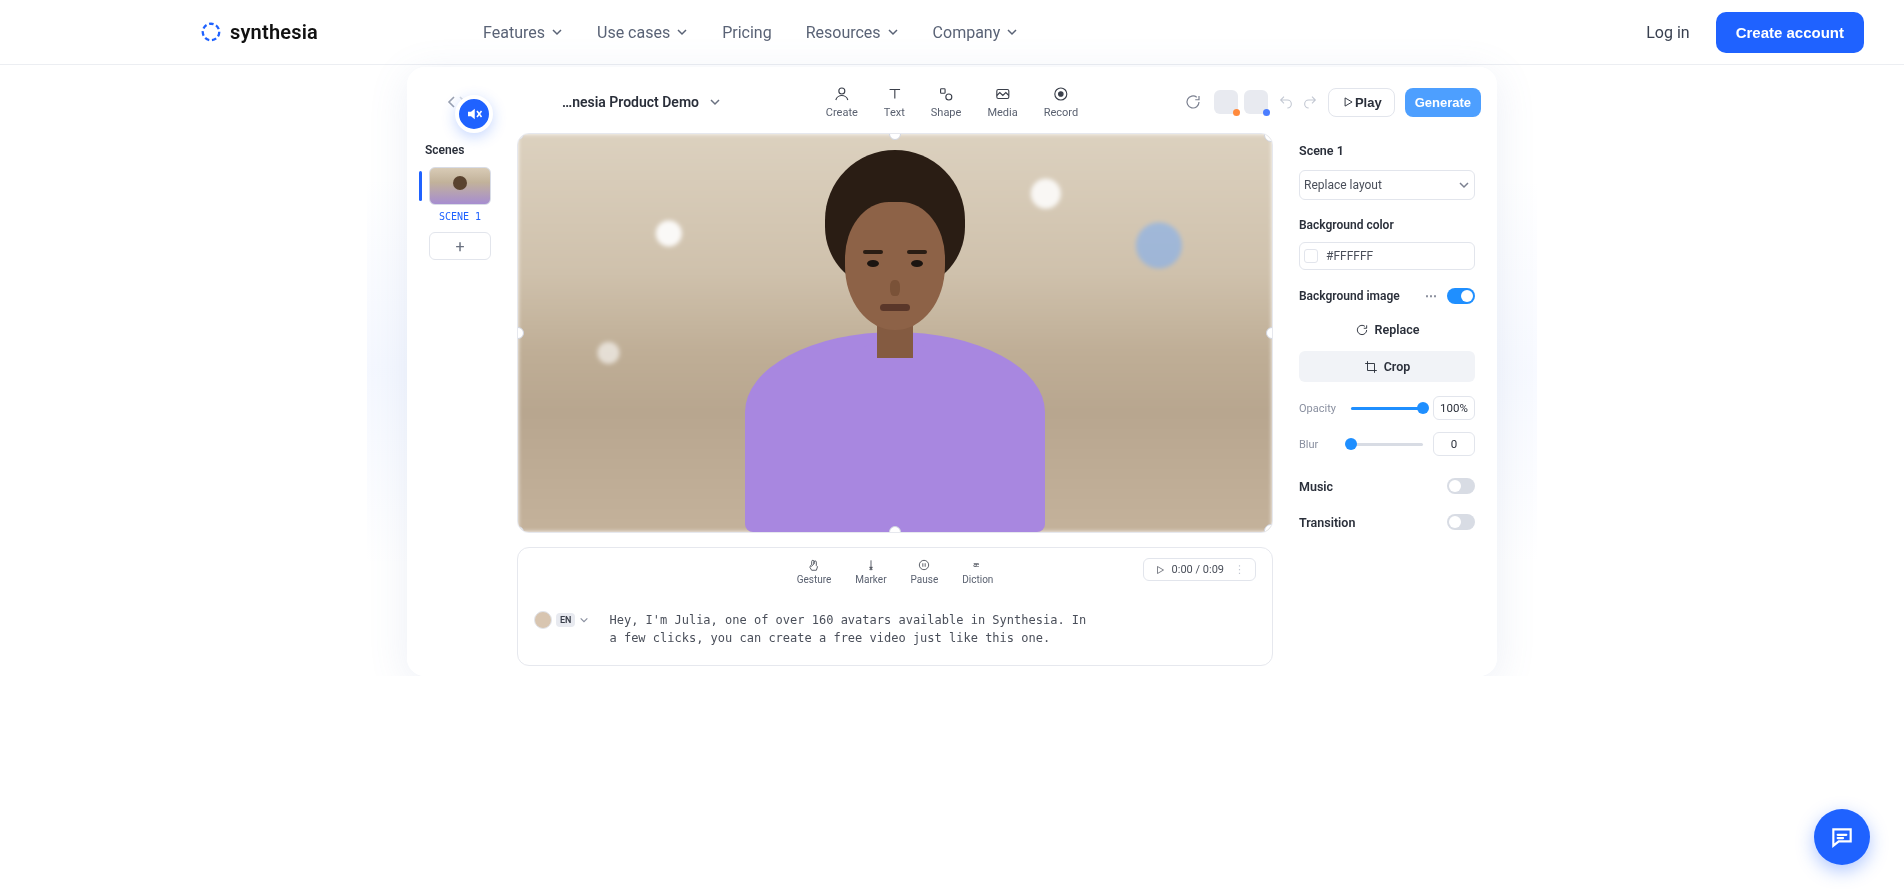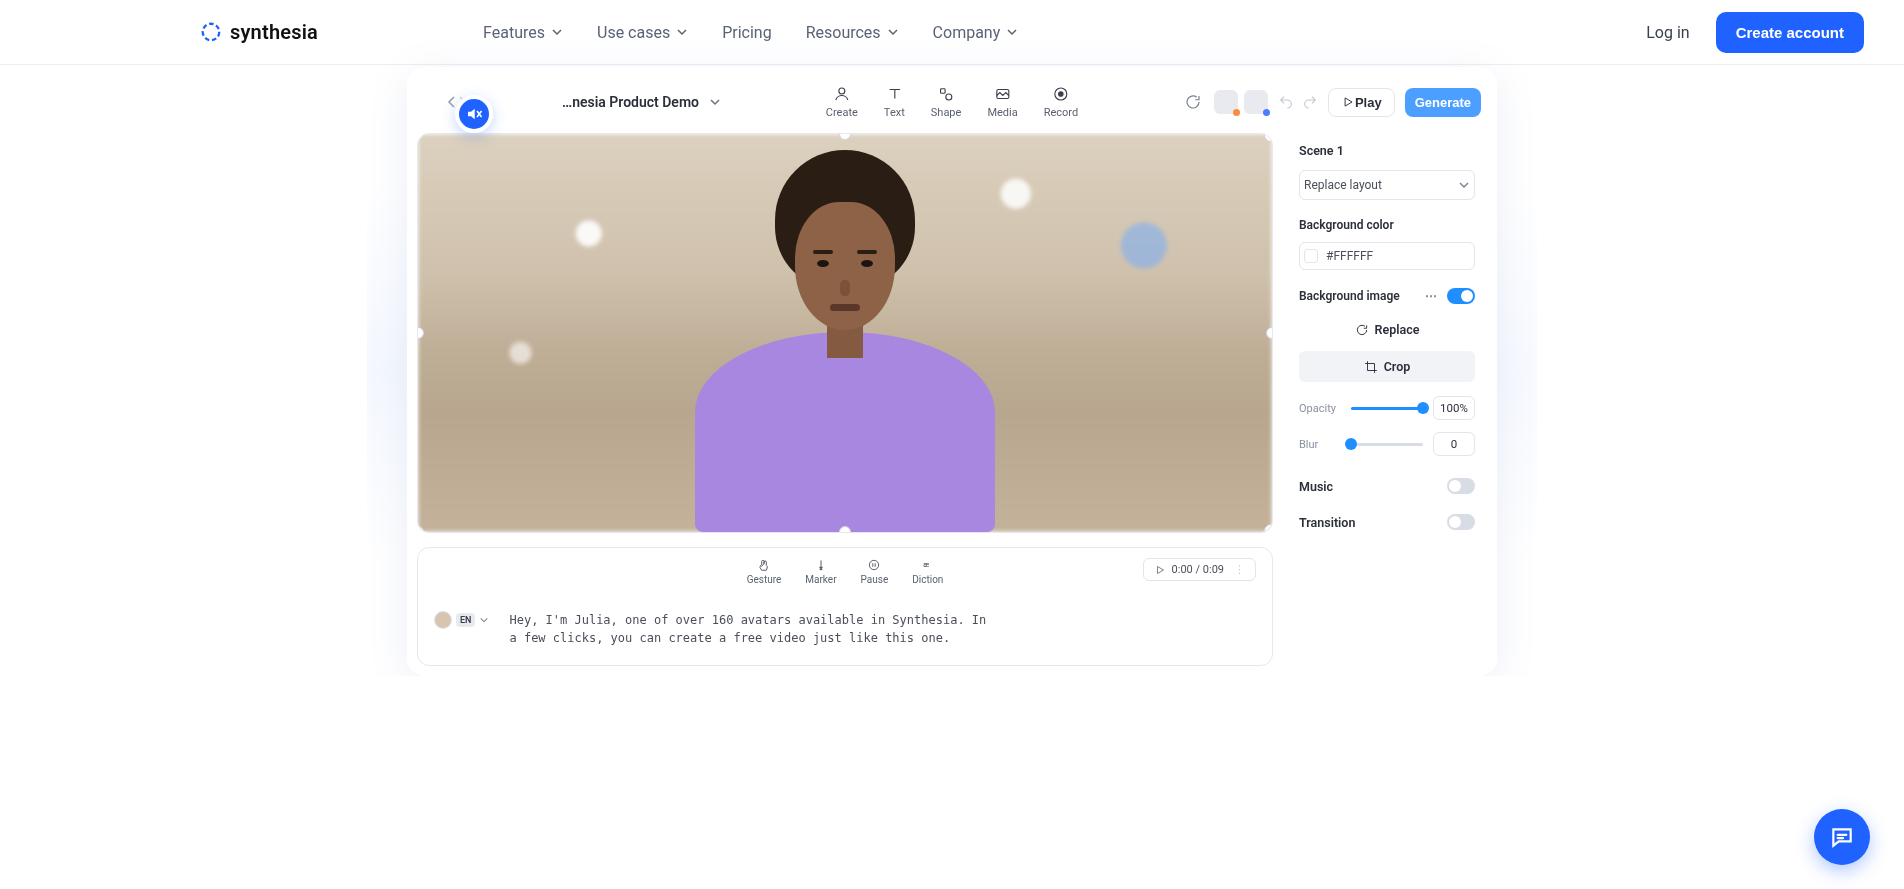--- a/index.html
+++ b/index.html
@@ -294,20 +294,29 @@
                 <path d="M7 5v14l12-7z" fill="none" stroke="#2a2f3a" stroke-width="1.6"></path>
               </svg>
               <span>Play</span>
             </button>
           <button class="generate-btn">Generate</button>
         </div>
       </div>
 
       <div class="main-row">
 
+        <div class="scenes-panel">
+          <div class="scenes-title">Scenes</div>
+          <div class="scenes-wrap">
+            <div class="scene-thumb-marker"></div>
+            <div class="scene-thumb"></div>
+          </div>
+          <div class="scene-label">SCENE 1</div>
+          <div class="add-scene">+</div>
+        </div>
 
         <div class="canvas-area">
           <div class="canvas">
             <div class="canvas-bg"></div>
             <div class="avatar-figure">
               <div class="torso"></div>
                 <div class="collar"></div>
                 <div class="neck"></div>
               <div class="hair"></div>
                 <div class="face"></div>

